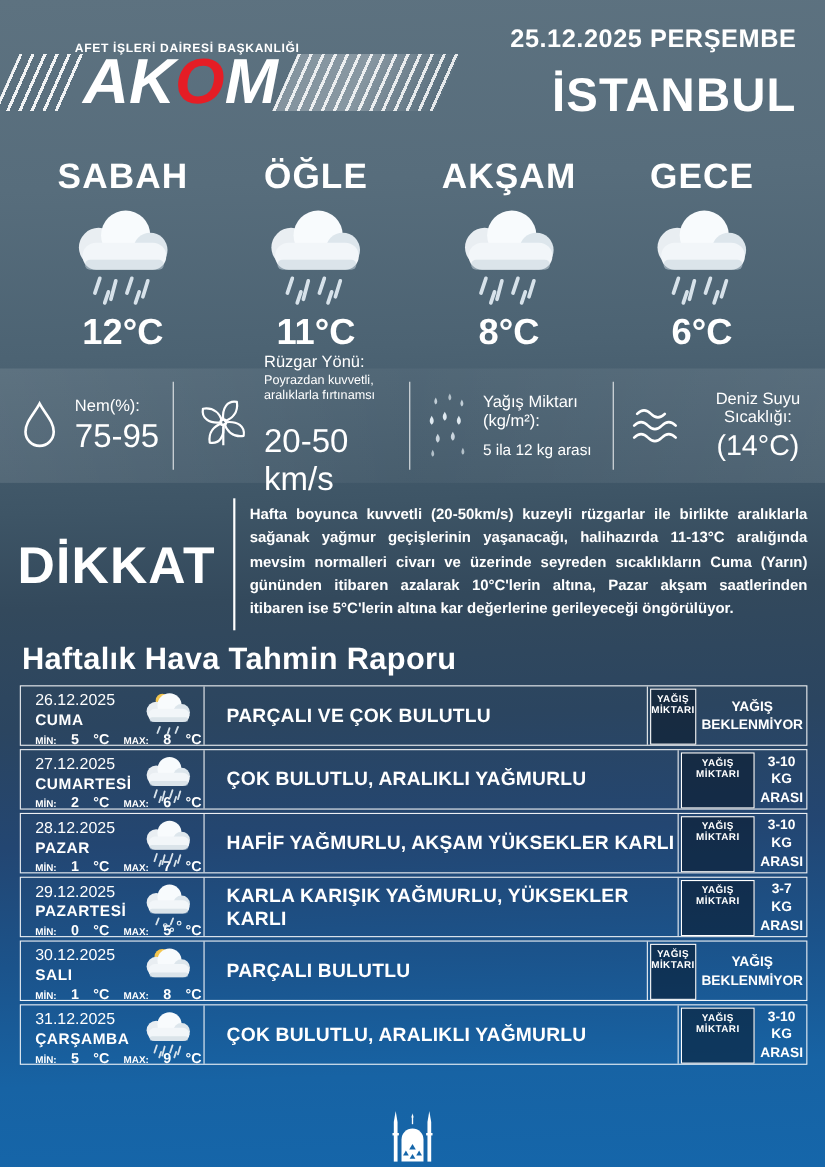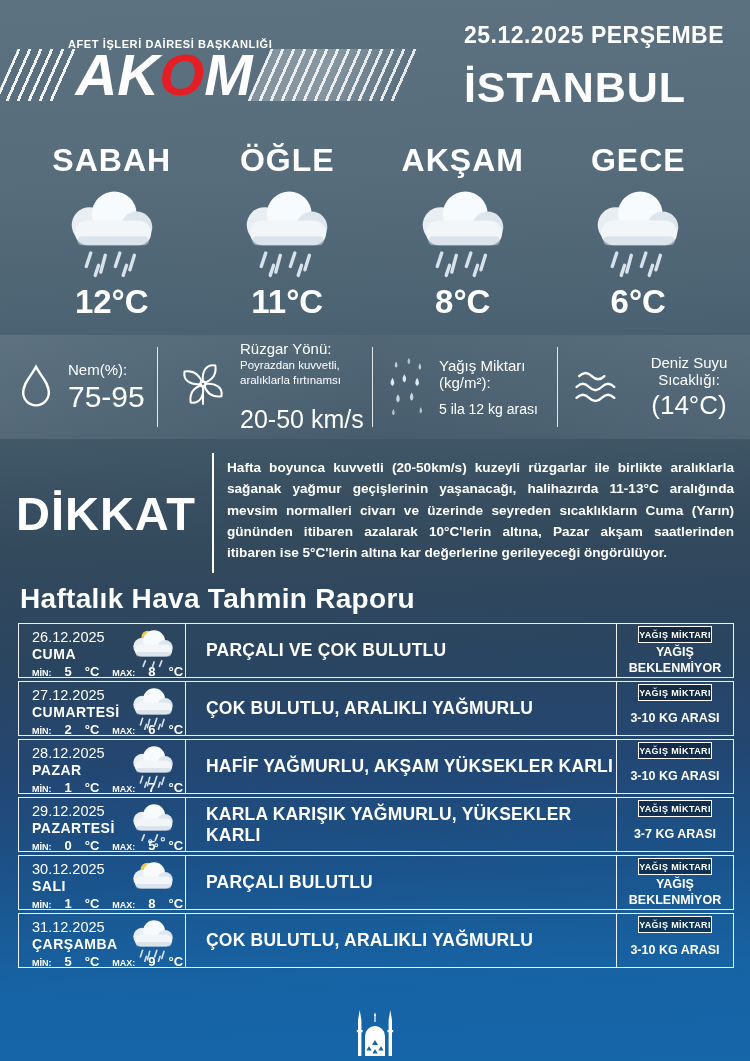--- a/index.html
+++ b/index.html
@@ -20,41 +20,41 @@
   .logo-line { display:flex; align-items:center; margin-top:-4px; }
   .stripes { height:52px; transform:skewX(-24deg); }
   .stripes-left { width:86px; margin-right:6px;
     background:repeating-linear-gradient(90deg, rgba(255,255,255,.92) 0 3px, transparent 3px 11px); }
   .stripes-right { width:200px; margin-left:6px;
     background:
       linear-gradient(90deg, rgba(255,255,255,.25) 0%, rgba(255,255,255,.28) 45%, rgba(255,255,255,0) 100%),
       repeating-linear-gradient(90deg, rgba(255,255,255,.85) 0 3px, transparent 3px 11px); }
   .akom { font-style:italic; font-weight:900; font-size:58px; letter-spacing:0px; line-height:1; white-space:nowrap; }
   .akom .o-red { color:#e51d25; }
-  .header-right { text-align:left; padding-top:6px; }
+  .header-right { text-align:right; padding-top:6px; }
   .header-date { font-size:23px; font-weight:800; letter-spacing:.5px; }
   .header-city { font-size:43px; font-weight:800; letter-spacing:1px; margin-top:14px; }
 
   
   .periods { display:flex; padding:10px 24px 0; }
   .period { flex:1; text-align:center; }
   .period-label { font-size:32px; font-weight:800; letter-spacing:1px; }
   .period-icon { width:118px; height:94px; margin:8px auto 0; display:block; }
   .period-temp { font-size:33px; font-weight:800; margin-top:2px; }
 
   
   .stats { display:flex; align-items:center; height:104px; margin-top:14px;
     background:linear-gradient(90deg, rgba(255,255,255,.10), rgba(255,255,255,.04) 50%, rgba(255,255,255,.09));justify-content:center; }
   .stat { height:80px; display:flex; align-items:center; gap:10px; padding:0 8px 0 14px; }
   .stat + .stat { border-left:1.5px solid rgba(255,255,255,.85); }
   .stat-1 { flex:0 0 157px; } .stat-2 { flex:0 0 215px;padding-left:18px; } .stat-3 { flex:0 0 185px; } .stat-4 { flex:1; }
   .stat-title { font-size:15px; font-weight:400; }
   .stat-sub { font-size:11.5px; line-height:1.25; white-space:pre-line; margin-top:1px; }
   .stat-value-lg { font-size:30px; margin-top:2px; }
-  .stat-value-md { font-size:25px; margin-top:18px; }
+  .stat-value-md { font-size:30px; margin-top:18px; }
   .stat-value-sm { font-size:14px; margin-top:10px; }
   .stat-value-deg { font-size:26px; text-align:center; margin-top:2px; }
   .stat-icon { flex:0 0 auto; }
 
   
   .warning { display:flex; margin-top:14px; min-height:120px; padding-right:14px; }
   .warning-title { flex:0 0 212px; display:flex; align-items:center; justify-content:center;
     font-size:47px; font-weight:900; letter-spacing:1px; }
   .warning-text { border-left:2px solid #fff; padding:4px 2px 4px 13px;
     font-size:13.6px; font-weight:700; line-height:1.57; text-align:justify; }
@@ -66,21 +66,21 @@
   .c-date { flex:0 0 167px; position:relative; padding:5px 0 0 13px;
     border-right:1.5px solid rgba(255,255,255,.92); }
   .d-date { font-size:14.5px; font-weight:400; }
   .d-day  { font-size:14px; font-weight:700; letter-spacing:.5px; margin-top:1px; }
   .d-minmax { margin-top:2px; font-size:13px; font-weight:800; display:flex; align-items:baseline; gap:13px; }
   .d-minmax .lbl { font-size:9px; font-weight:800; }
   .row-icon { position:absolute; right:3px; top:50%; transform:translateY(-50%); width:58px; height:46px; }
   .c-desc { flex:1; display:flex; align-items:center; padding-left:20px;
     font-size:17.5px; font-weight:800; letter-spacing:.2px;
     border-right:1.5px solid rgba(255,255,255,.92); }
-  .c-amount { flex:0 0 116px; display:flex; flex-direction:column;align-items:center; }
+  .c-amount { flex:0 0 116px; display:flex; flex-direction:row; }
   .amount-header { margin:2px 2px 0; border:1px solid #fff; background:rgba(8,22,38,.55);
     font-size:9px; font-weight:800; text-align:center; padding:2.5px 0 2px; letter-spacing:.4px; }
   .amount-value { flex:1; display:flex; align-items:center; justify-content:center;
     text-align:center; font-size:12.5px; font-weight:800; line-height:1.3; padding:0 3px; }
 
   
   .footer { height:104px; display:flex; align-items:center; justify-content:center; gap:16px; margin-top:2px; }
   .footer-text { font-size:25px; font-weight:800; letter-spacing:6px; }
 
   .svg-defs { position:absolute; width:0; height:0; overflow:hidden; }

